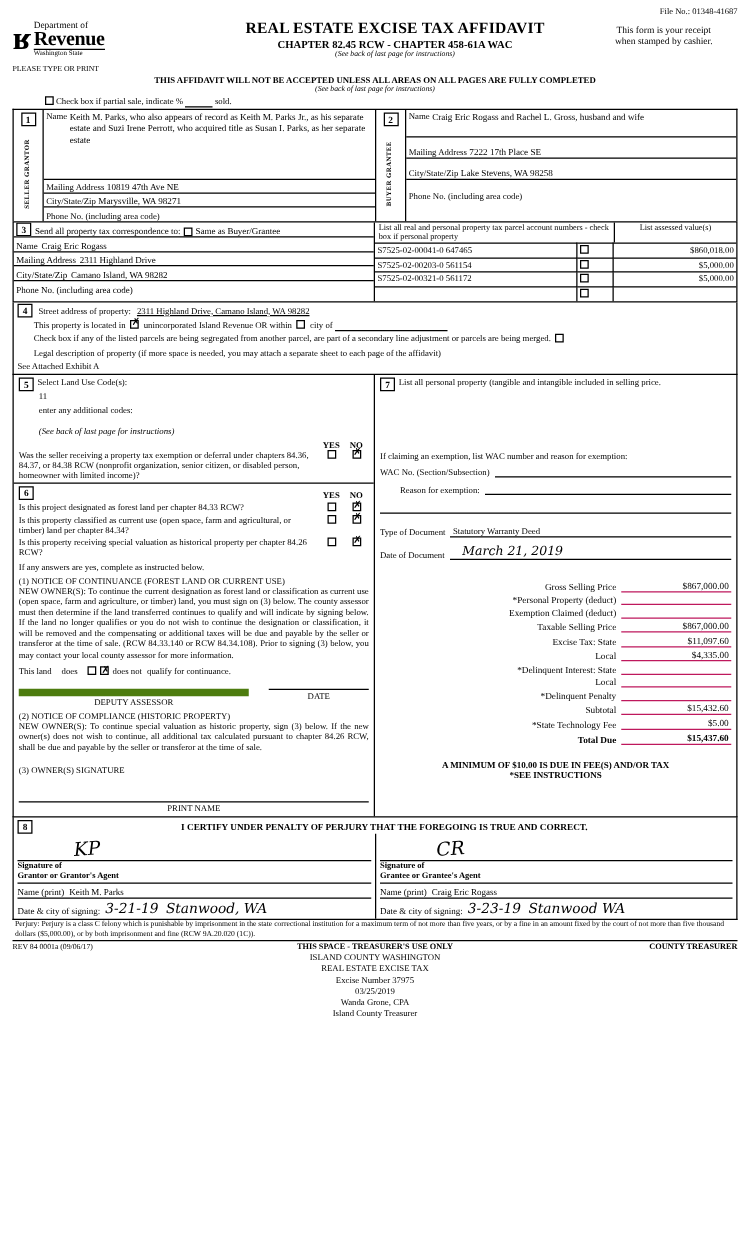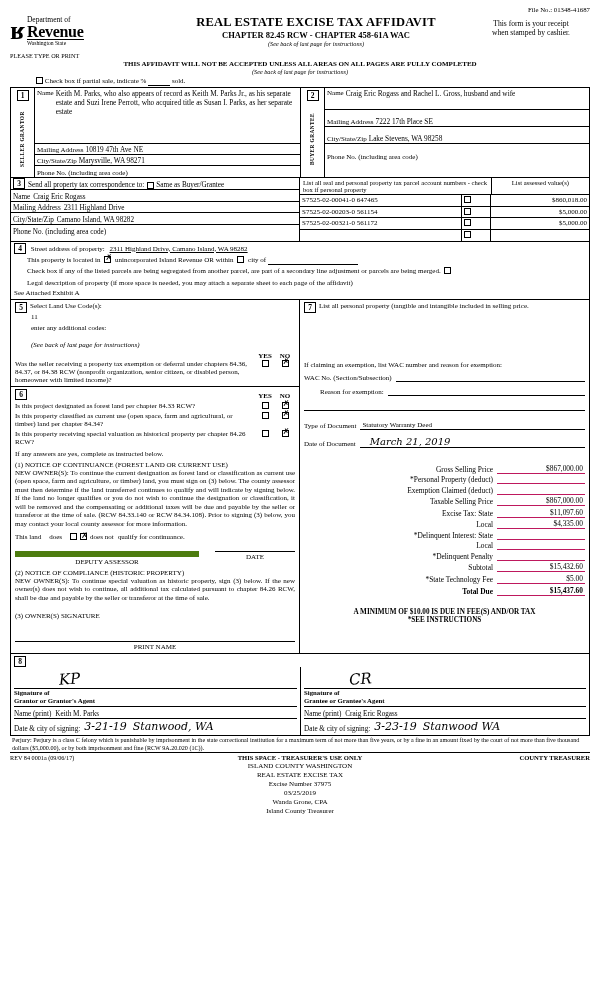--- a/index.html
+++ b/index.html
@@ -467,20 +467,21 @@
 
         <div class="center b" style="margin-top:12px; font-size:7.2px;">A MINIMUM OF $10.00 IS DUE IN FEE(S) AND/OR TAX</div>
         <div class="center b" style="font-size:7.2px;">*SEE INSTRUCTIONS</div>
       </div>
     </div>
   </div>
 
   <div class="sec8">
     <div style="display:flex; align-items:center;">
       <span class="numbox" style="margin:2px 0 0 3px;">8</span>
+      <div class="sig-title" style="flex:1;">I CERTIFY UNDER PENALTY OF PERJURY THAT THE FOREGOING IS TRUE AND CORRECT.</div>
     </div>
     <div class="sigcols">
       <div class="sigcol">
         <div class="sig-line">
           <span class="sig-script">KP</span>
         </div>
         <div class="sig-lbl">Signature of</div>
         <div class="sig-lbl" style="border-bottom:1px solid #000; padding-bottom:1px;">Grantor or Grantor's Agent</div>
         <div style="display:flex; align-items:flex-end; border-bottom:1px solid #000; min-height:12px;">
           <span>Name (print)</span>

